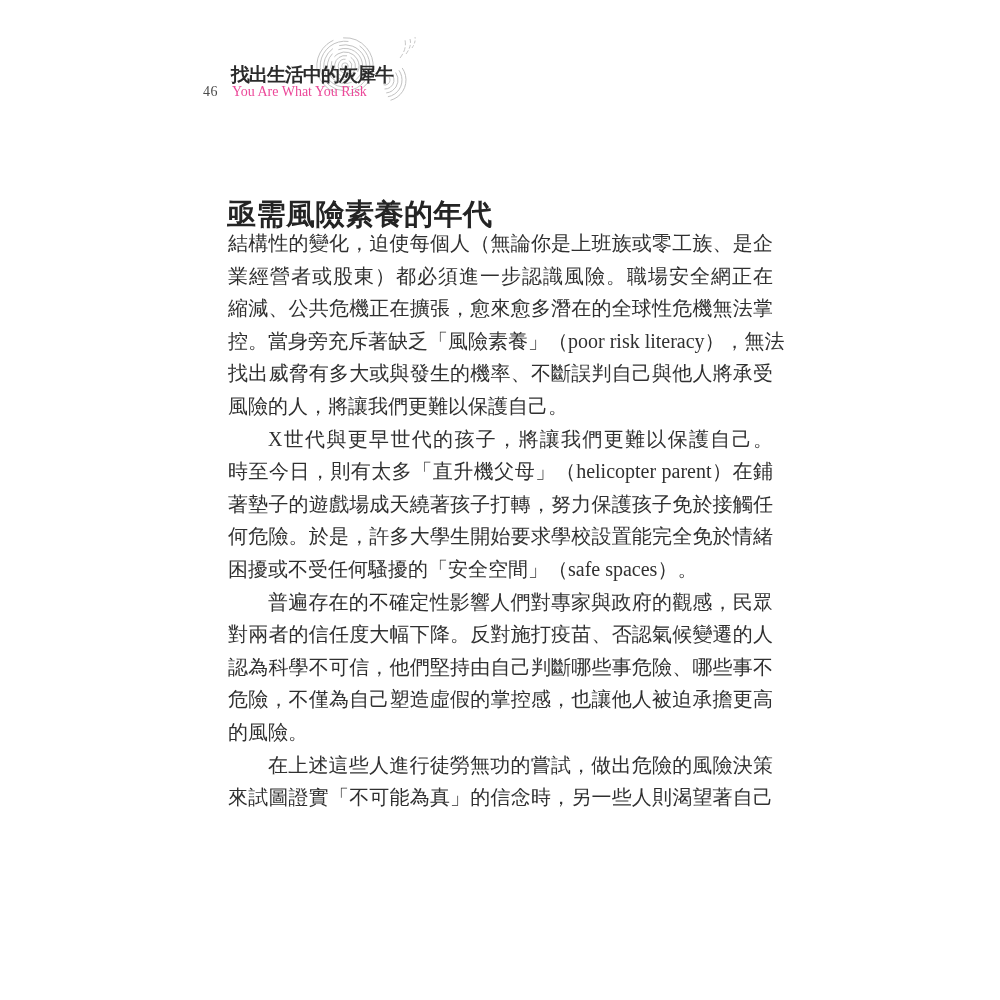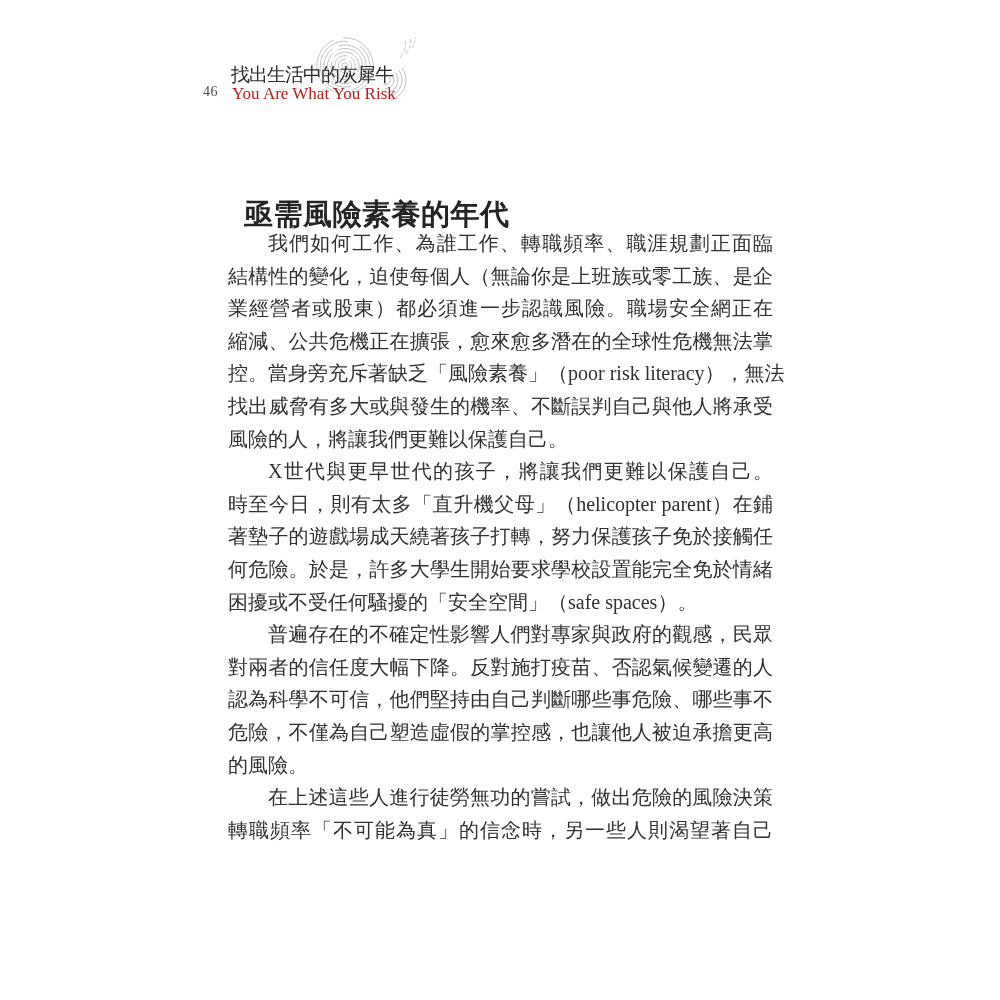--- a/index.html
+++ b/index.html
@@ -12,30 +12,30 @@
     color:#2e2e2e;
   }
   
   .decor-svg{position:absolute;left:300px;top:14px;}
   .page-number{
     position:absolute;left:203px;top:84px;
     font-size:14px;color:#4a4a4a;letter-spacing:0.5px;
   }
   .book-title-zh{
     position:absolute;left:231px;top:62px;
-    font-size:19px;font-weight:normal;color:#2b2b2b;
+    font-size:19px;font-weight:bold;color:#2b2b2b;
     letter-spacing:-1px;white-space:nowrap;
   }
   .book-title-en{
     position:absolute;left:232px;top:84px;
-    font-size:17px;color:#b91c1c;white-space:nowrap;text-align:center;
+    font-size:14px;color:#ec4899;white-space:nowrap;text-align:center;
   }
   
   .section-heading{
-    position:absolute;left:244px;top:176px;
+    position:absolute;left:227px;top:176px;
     font-size:29px;font-weight:bold;color:#242424;
     letter-spacing:0.5px;white-space:nowrap;
   }
   
   .body-text{
     position:absolute;left:228px;top:227px;width:545px;
     font-size:20px;color:#303030;
   }
   .line{
     height:32.6px;line-height:32.6px;
@@ -74,34 +74,33 @@
     </g>
   </svg>
 
   <div class="page-number">46</div>
   <div class="book-title-zh">找出生活中的灰犀牛</div>
   <div class="book-title-en">You Are What You Risk</div>
 
   <h1 class="section-heading">亟需風險素養的年代</h1>
 
   <div class="body-text">
-    <div class="line indent">我們如何工作、為誰工作、轉職頻率、職涯規劃正面臨</div>
     <div class="line">結構性的變化，迫使每個人（無論你是上班族或零工族、是企</div>
     <div class="line">業經營者或股東）都必須進一步認識風險。職場安全網正在</div>
     <div class="line">縮減、公共危機正在擴張，愈來愈多潛在的全球性危機無法掌</div>
     <div class="line">控。當身旁充斥著缺乏「風險素養」（poor risk literacy），無法</div>
     <div class="line">找出威脅有多大或與發生的機率、不斷誤判自己與他人將承受</div>
     <div class="line pend">風險的人，將讓我們更難以保護自己。</div>
     <div class="line indent">X世代與更早世代的孩子，將讓我們更難以保護自己。</div>
     <div class="line">時至今日，則有太多「直升機父母」（helicopter parent）在鋪</div>
     <div class="line">著墊子的遊戲場成天繞著孩子打轉，努力保護孩子免於接觸任</div>
     <div class="line">何危險。於是，許多大學生開始要求學校設置能完全免於情緒</div>
     <div class="line pend">困擾或不受任何騷擾的「安全空間」（safe spaces）。</div>
     <div class="line indent">普遍存在的不確定性影響人們對專家與政府的觀感，民眾</div>
     <div class="line">對兩者的信任度大幅下降。反對施打疫苗、否認氣候變遷的人</div>
     <div class="line">認為科學不可信，他們堅持由自己判斷哪些事危險、哪些事不</div>
     <div class="line">危險，不僅為自己塑造虛假的掌控感，也讓他人被迫承擔更高</div>
     <div class="line pend">的風險。</div>
     <div class="line indent">在上述這些人進行徒勞無功的嘗試，做出危險的風險決策</div>
-    <div class="line">轉職頻率「不可能為真」的信念時，另一些人則渴望著自己</div>
+    <div class="line">來試圖證實「不可能為真」的信念時，另一些人則渴望著自己</div>
   </div>
 
 </div>
 
 </body></html>

